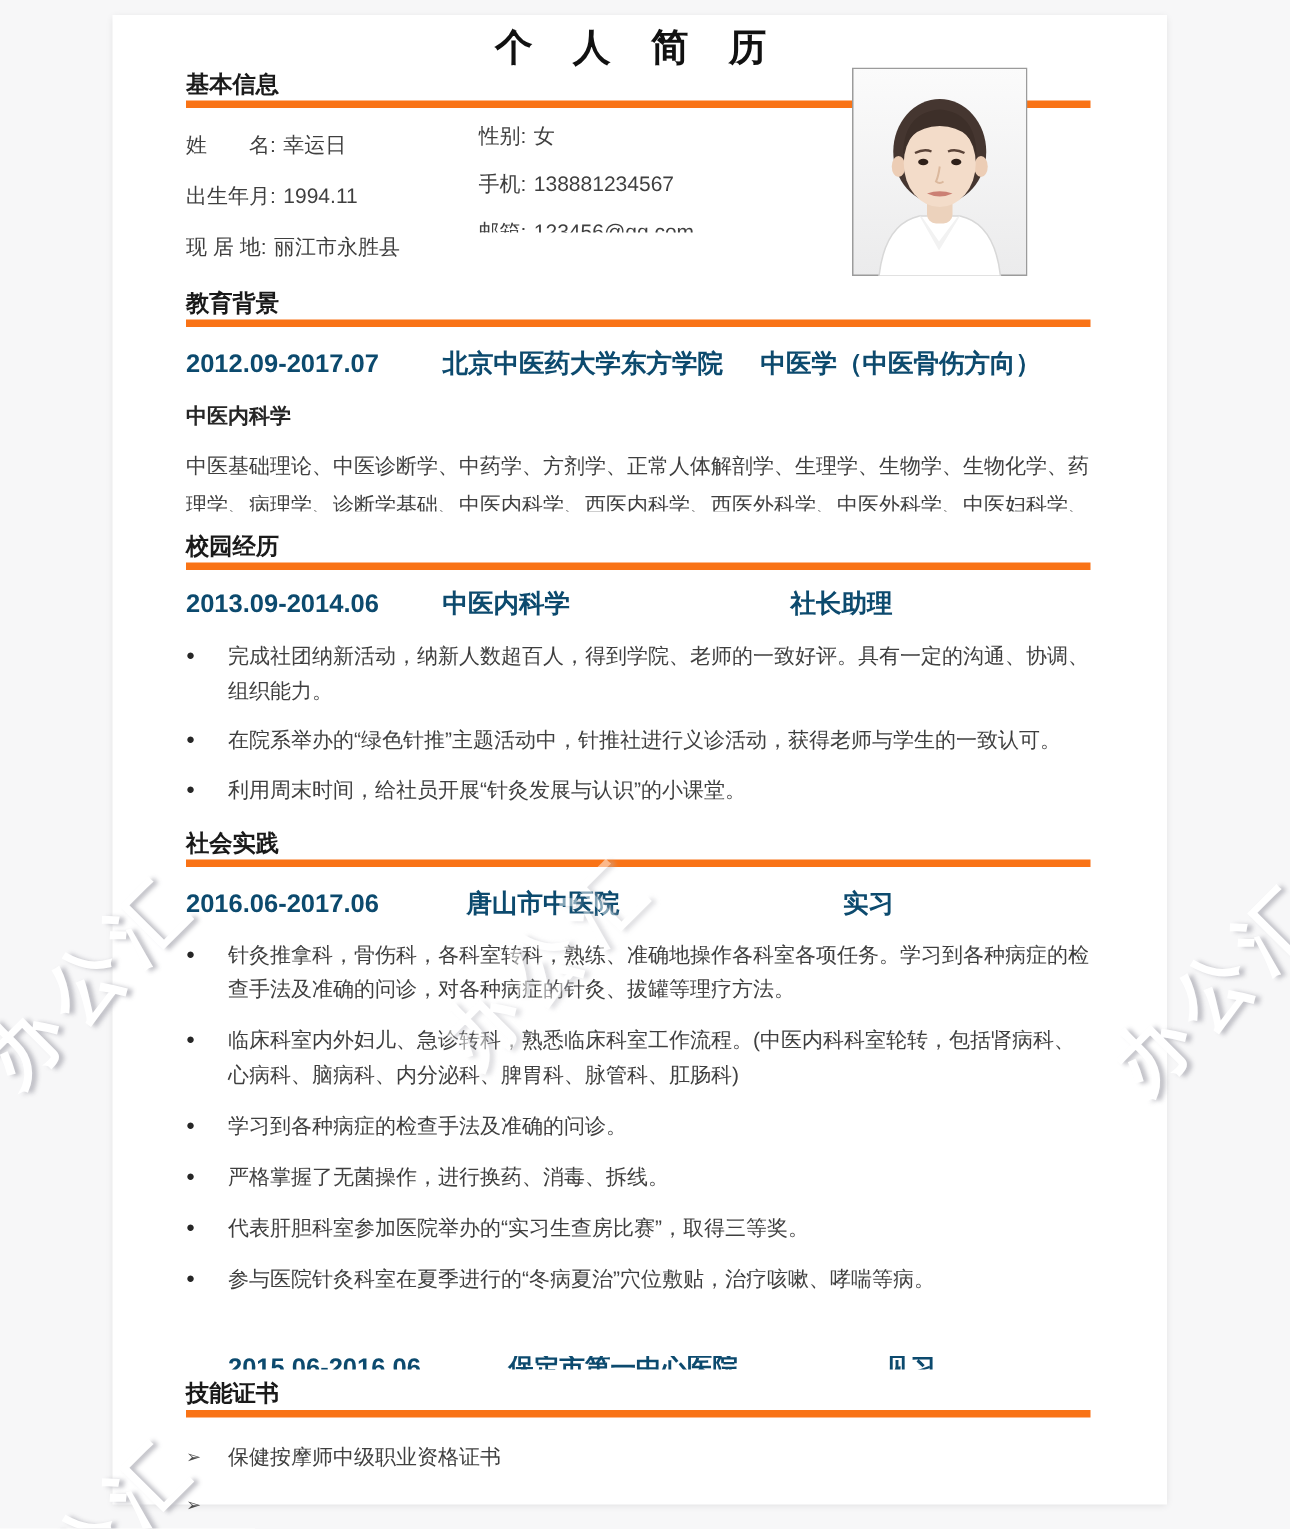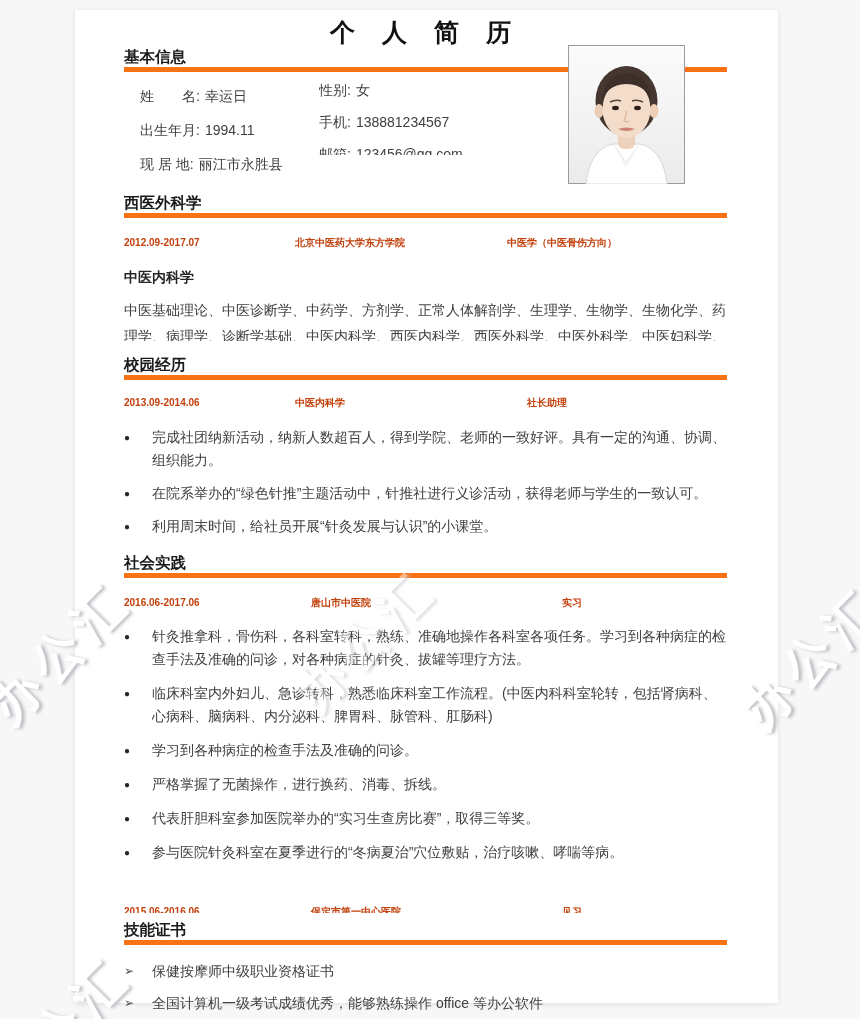--- a/index.html
+++ b/index.html
@@ -29,32 +29,32 @@
     font-size:15.5px; line-height:17px; font-weight:bold; color:#1a1a1a;
     border-bottom:5px solid #f97316; padding-bottom:2px;
   }
   .sec-head.h-basic { margin-top:3px; }
   .sec-head.h-edu   { margin-top:23px; }
   .sec-head.h-campus{ margin-top:15px; }
   .sec-head.h-social{ margin-top:16px; }
   .sec-head.h-skill { margin-top:8px; }
 
   .basic-body { position:relative; height:88px; margin-top:11px; font-size:14px; color:#3f3f3f; }
-  .col-left  { position:absolute; left:16px;    top:6px; }
+  .col-left  { position:absolute; left:0;    top:6px; }
   .col-left  .field { line-height:14px; margin-bottom:20px; white-space:nowrap; }
   .col-right { position:absolute; left:195px; top:0; height:72px; overflow:hidden; width:220px; }
   .col-right .field { line-height:14px; margin-bottom:18px; white-space:nowrap; }
   .field .val { margin-left:5px; }
 
   .photo-frame {
     position:absolute; left:493px; top:26px; width:117px; height:139px;
   }
   .photo-frame svg { display:block; }
 
-  .row3 { display:flex; font-size:10px; line-height:15px; font-weight:bold; color:#c2410c; white-space:nowrap; }
+  .row3 { display:flex; font-size:17px; line-height:15px; font-weight:bold; color:#0c4a6e; white-space:nowrap; }
   .row3 .c1 { width:171px; flex:none; }
   .row3.r-edu    .c2 { width:212px; flex:none; }
   .row3.r-campus .c2 { width:232px; flex:none; }
   .row3.r-social .c2 { width:235px; flex:none; }
   .row3 .c3 { flex:1; }
   .row3.r-edu    { margin-top:17px; }
   .row3.r-campus { margin-top:15px; }
   .row3.r-social { margin-top:17px;gap:16px; }
 
   .courses-label { margin-top:20px; font-size:14px; line-height:15px; font-weight:bold; color:#262626; }
@@ -112,21 +112,21 @@
         </div>
         <div class="field">
           <span>手机:</span><span class="val">138881234567</span>
         </div>
         <div class="field">
           <span>邮箱:</span><span class="val">123456@qq.com</span>
         </div>
       </div>
     </div>
 
-    <div class="sec-head h-edu">西医外科学</div>
+    <div class="sec-head h-edu">教育背景</div>
     <div class="row3 r-edu">
       <span class="c1">2012.09-2017.07</span>
       <span class="c2">北京中医药大学东方学院</span>
       <span class="c3">中医学（中医骨伤方向）</span>
     </div>
     <div class="courses-label">中医内科学</div>
     <div class="courses">中医基础理论、中医诊断学、中药学、方剂学、正常人体解剖学、生理学、生物学、生物化学、药理学、病理学、诊断学基础、中医内科学、西医内科学、西医外科学、中医外科学、中医妇科学、中医儿科学、针灸学</div>
 
     <div class="sec-head h-campus">校园经历</div>
     <div class="row3 r-campus">
@@ -176,36 +176,35 @@
           <span class="mk">●</span>
           <span>代表肝胆科室参加医院举办的“实习生查房比赛”，取得三等奖。</span>
         </li>
       <li>
           <span class="mk">●</span>
           <span>参与医院针灸科室在夏季进行的“冬病夏治”穴位敷贴，治疗咳嗽、哮喘等病。</span>
         </li>
     </ul>
 
     <div class="clip-row">
-      <div class="row3 r-social" style="margin-top:0;">
+      <div class="row3 r-social" style="margin-top:0;margin-left:28px;">
         <span class="c1">2015.06-2016.06</span>
         <span class="c2">保定市第一中心医院</span>
         <span class="c3">见习</span>
       </div>
     </div>
 
     <div class="sec-head h-skill">技能证书</div>
     <ul class="arrows">
       <li>
           <span class="mk">➢</span>
           <span>保健按摩师中级职业资格证书</span>
         </li>
       <li>
           <span class="mk">➢</span>
-          <span>全国计算机一级考试成绩优秀，能够熟练操作 office 等办公软件</span>
         </li>
     </ul>
 
     <div class="photo-frame">
       <svg width="117" height="139" viewBox="0 0 117 139">
         <defs>
           <linearGradient id="pbg" x1="0" y1="0" x2="0" y2="1">
             <stop offset="0" stop-color="#fbfbfb"></stop>
             <stop offset="1" stop-color="#ebebec"></stop>
           </linearGradient>

